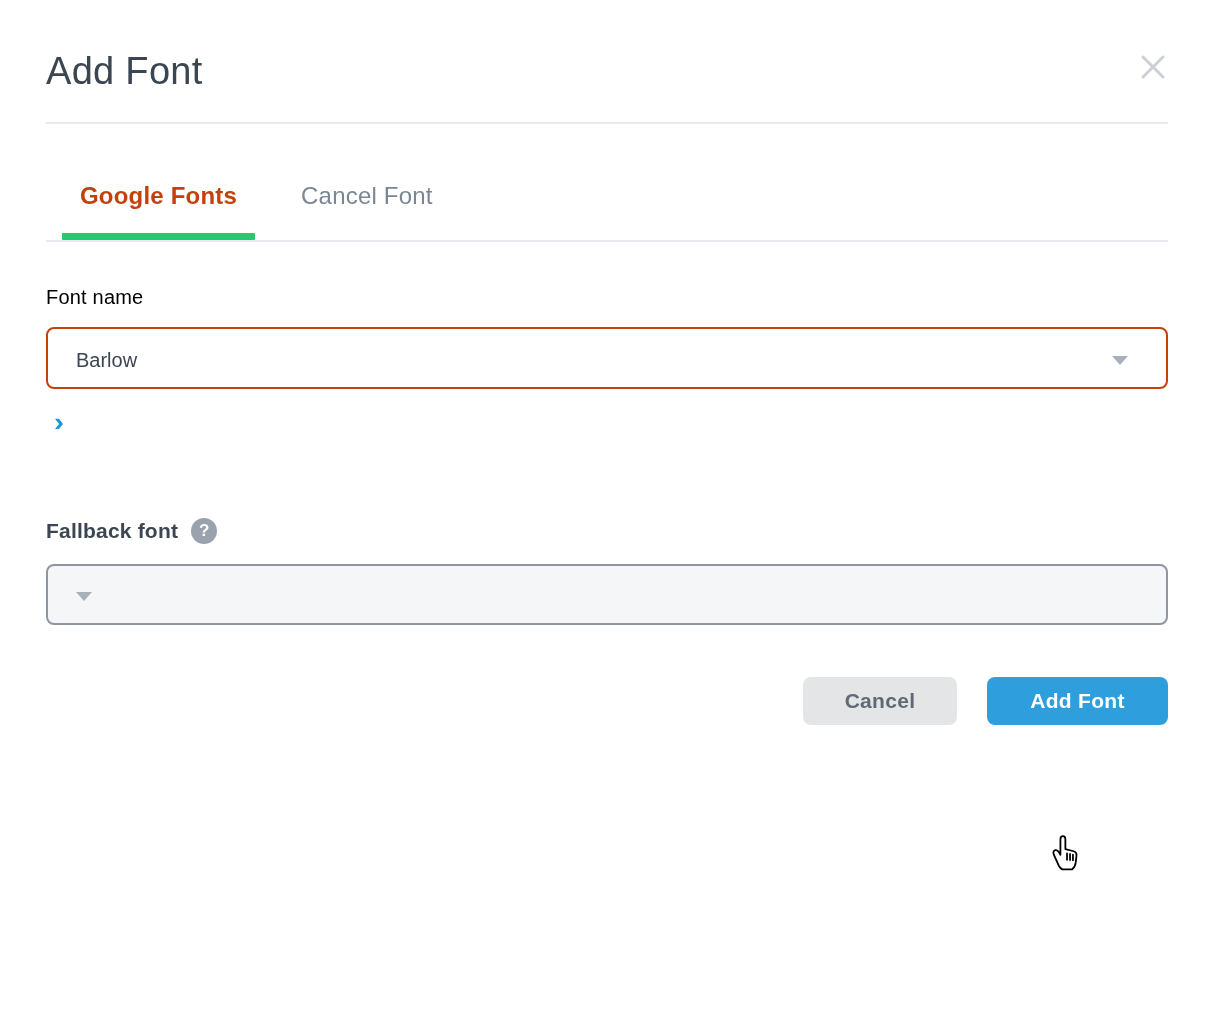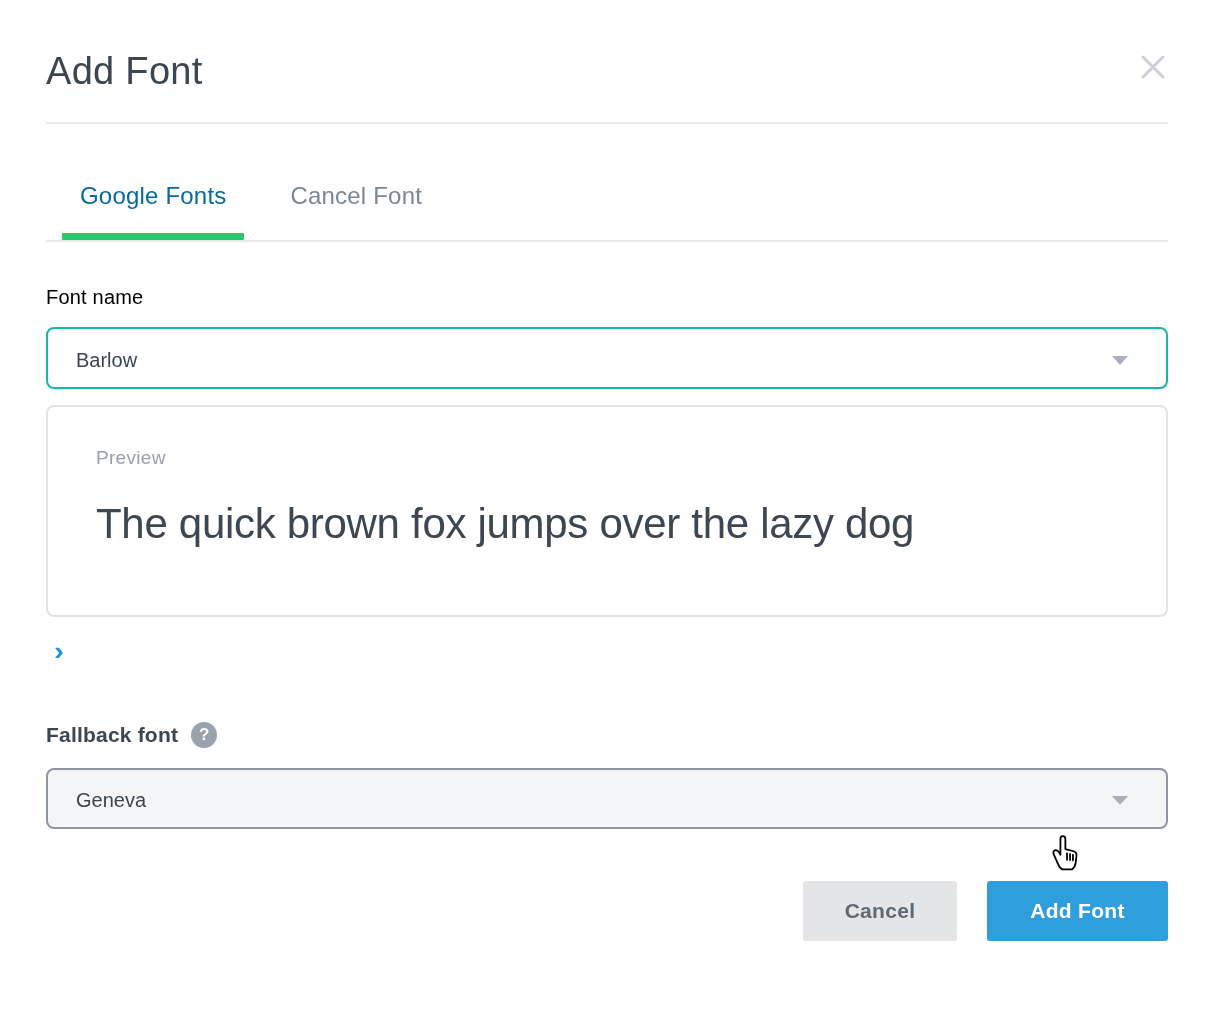--- a/index.html
+++ b/index.html
@@ -28,35 +28,35 @@
   .tabs {
     display: flex; gap: 28px;
     padding: 58px 0 0 16px;
     border-bottom: 2px solid #e8eaed;
   }
   .tab {
     font-size: 24px; letter-spacing: 0.2px;
     color: #7b8693; padding: 0 18px 30px 18px;
     position: relative; cursor: pointer; white-space: nowrap;
   }
-  .tab.active { color: #0369a1; font-weight: 400; text-align: right; }
+  .tab.active { color: #c2410c; font-weight: 700; text-align: right; }
   .tab.active::after {
     content: ""; position: absolute; left: 0; right: 0; bottom: 0;
     height: 7px; background: #2bc76e; border-radius: 1px;
   }
 
   
   .field-label {
     margin-top: 44px; font-size: 20px; color: #000000; letter-spacing: 0.2px;
   }
 
   
   .select-box {
     margin-top: 18px; height: 62px; width: 100%;
-    border: 2px solid #14b8a6; border-radius: 8px;
+    border: 2px solid #c2410c; border-radius: 8px;
     background: #ffffff;
     display: flex; align-items: center;
     padding: 4px 38px 0 28px;
     font-size: 20px; color: #3b4651;
     cursor: pointer; position: relative;
   }
   .select-box.hovered { background: #f4f6f8; border-color: #8d96a2; height: 61px; margin-top: 20px; }
   .select-value { flex: 1; }
   .caret {
     width: 0; height: 0;
@@ -82,34 +82,34 @@
     margin-top: 27px; display: flex; align-items: center; gap: 14px;
     padding-left: 8px; cursor: pointer;
   }
   .variants-chevron {
     color: #2095d8; font-size: 30px; font-weight: 700; line-height: 22px;
     transform: scaleY(0.85); margin-top: -4px;
   }
   .variants-text { font-size: 21px; font-weight: 600; color: #3b4651; letter-spacing: 0.2px; }
 
   
-  .fallback-row { margin-top: 60px; display: flex; align-items: center; gap: 13px; }
+  .fallback-row { margin-top: 84px; display: flex; align-items: center; gap: 13px; }
   .fallback-label { font-size: 21px; font-weight: 700; color: #3b4651; letter-spacing: 0.2px; }
   .help-icon {
     width: 26px; height: 26px; border-radius: 50%;
     background: #9aa3ad; color: #ffffff;
     font-size: 17px; font-weight: 700;
     display: flex; align-items: center; justify-content: center;
     cursor: pointer;
   }
 
   
   .actions { margin-top: 52px; display: flex; justify-content: flex-end; gap: 30px; }
   .btn {
-    height: 60px; border: none; border-radius: 3px;
+    height: 48px; border: none; border-radius: 8px;
     font-family: "Liberation Sans", sans-serif;
     font-size: 21px; font-weight: 700; letter-spacing: 0.3px;
     cursor: pointer; display: flex; align-items: center; justify-content: center;
   }
   .btn-cancel { width: 154px; background: #e3e5e7; color: #5f6a75; }
   .btn-primary { width: 181px; background: #2e9edd; color: #ffffff; }
 
   
   .cursor-overlay { position: absolute; left: 1042px; top: 830px; pointer-events: none; z-index: 10; }
 </style>
@@ -135,36 +135,31 @@
     <div class="tab">Cancel Font</div>
   </div>
 
   <div class="field-label">Font name</div>
 
   <div class="select-box">
     <span class="select-value">Barlow</span>
     <span class="caret"></span>
   </div>
 
-  <div class="preview-box">
-    <div class="preview-label">Preview</div>
-    <div class="preview-sample">The quick brown fox jumps over the lazy dog</div>
-  </div>
 
   <div class="variants-row">
     <span class="variants-chevron">›</span>
   </div>
 
   <div class="fallback-row">
     <span class="fallback-label">Fallback font</span>
     <span class="help-icon">?</span>
   </div>
 
   <div class="select-box hovered">
-    <span class="select-value">Geneva</span>
     <span class="caret"></span>
   </div>
 
   <div class="actions">
     <button class="btn btn-cancel">Cancel</button>
     <button class="btn btn-primary">Add Font</button>
   </div>
 
   <div class="cursor-overlay">
     <svg width="44" height="48" viewBox="0 0 32 34">

